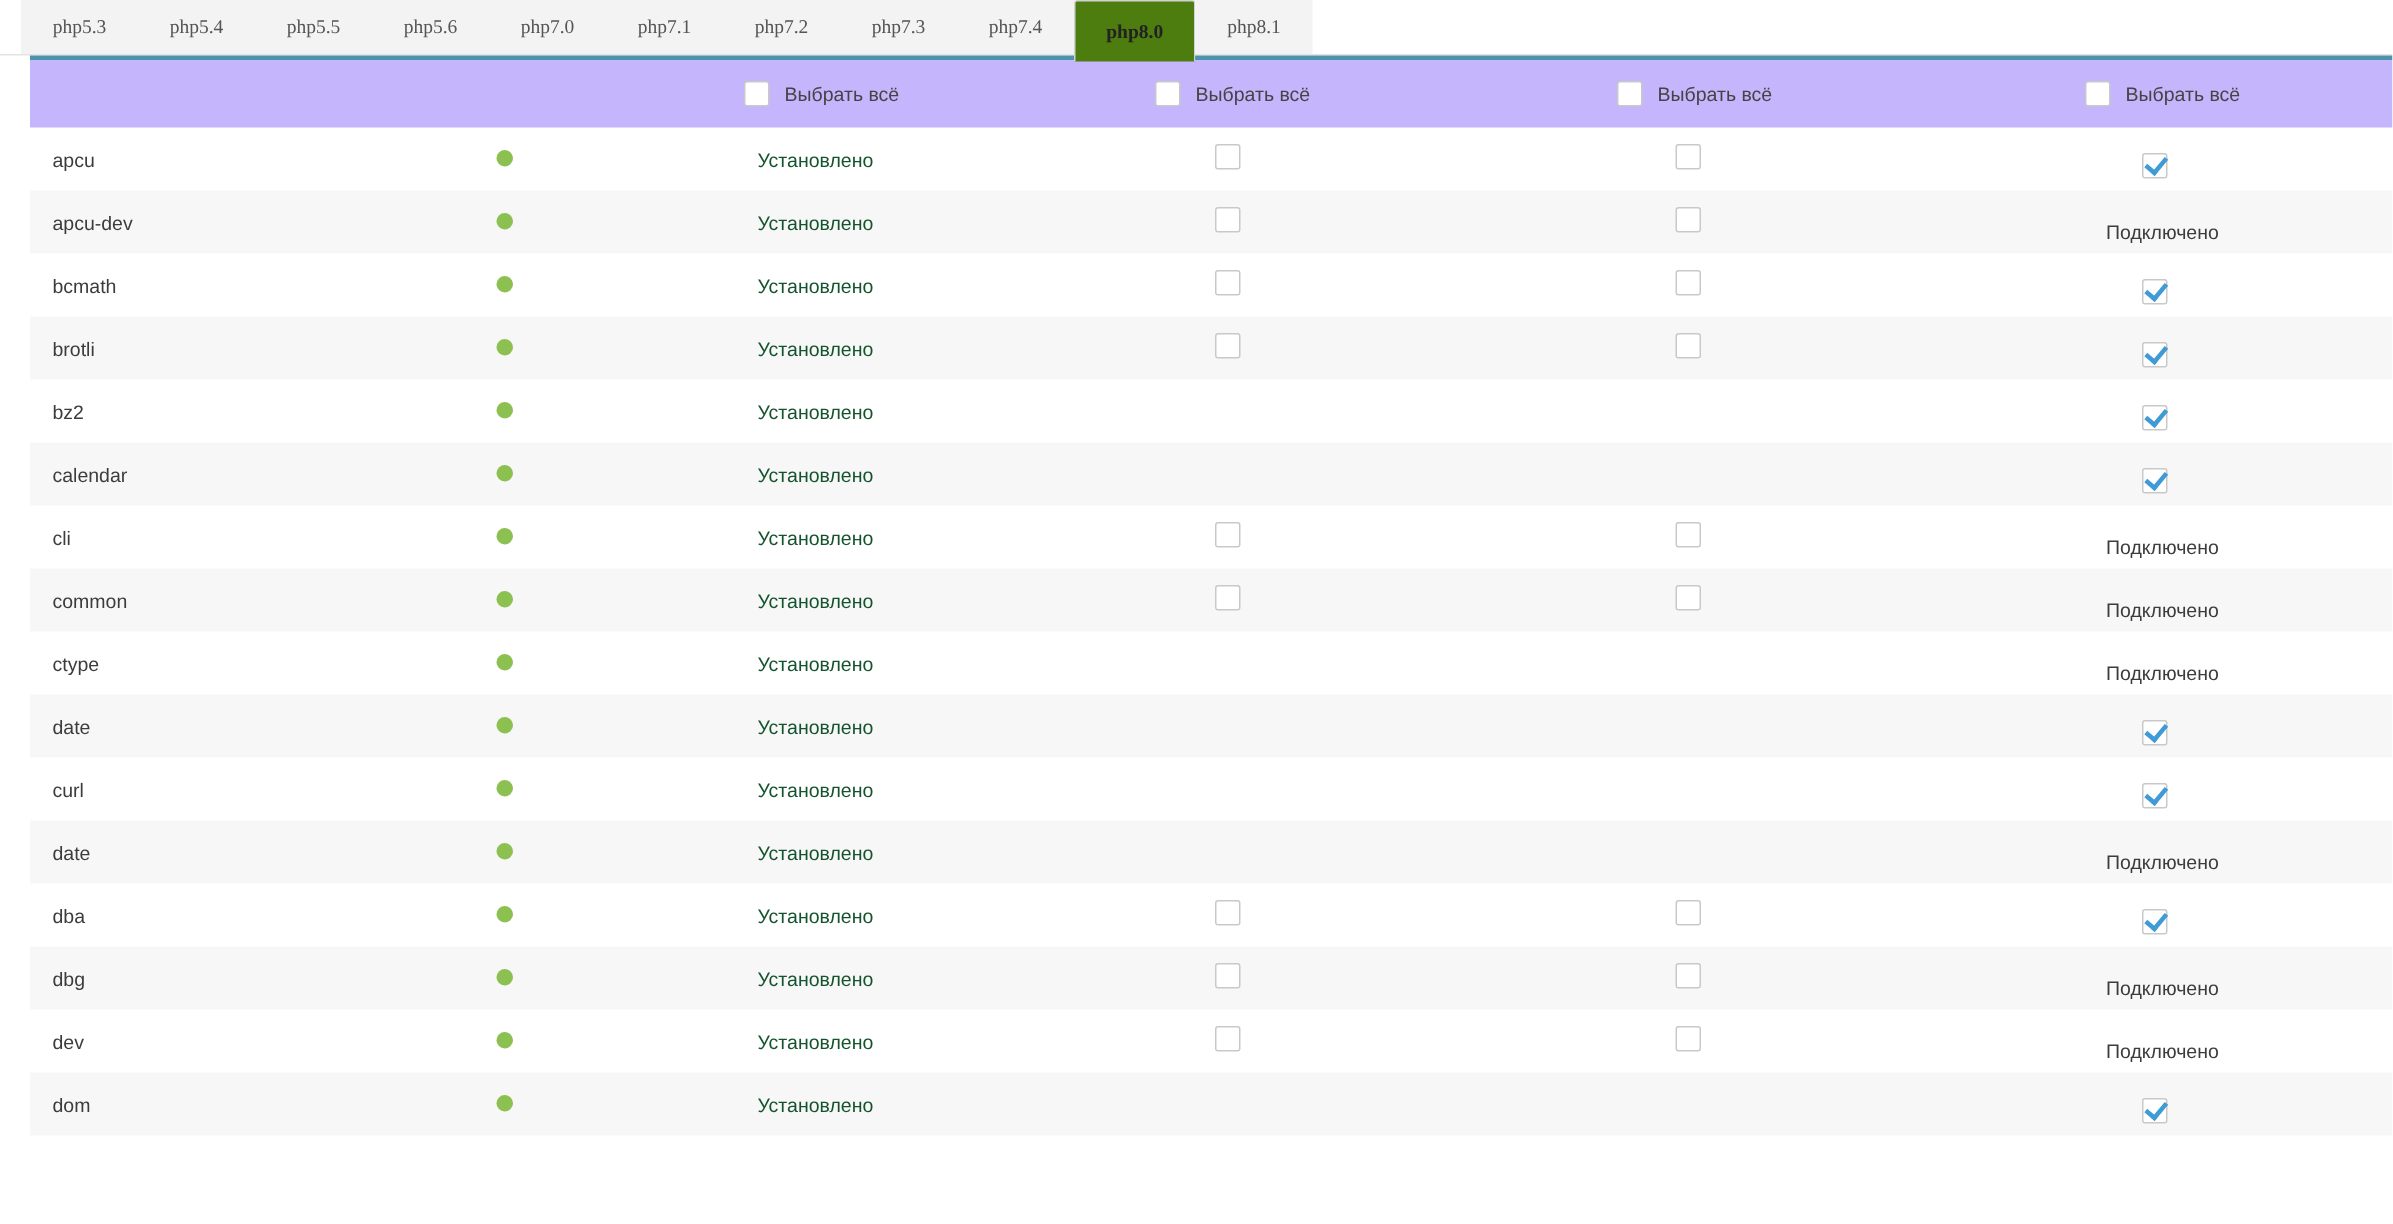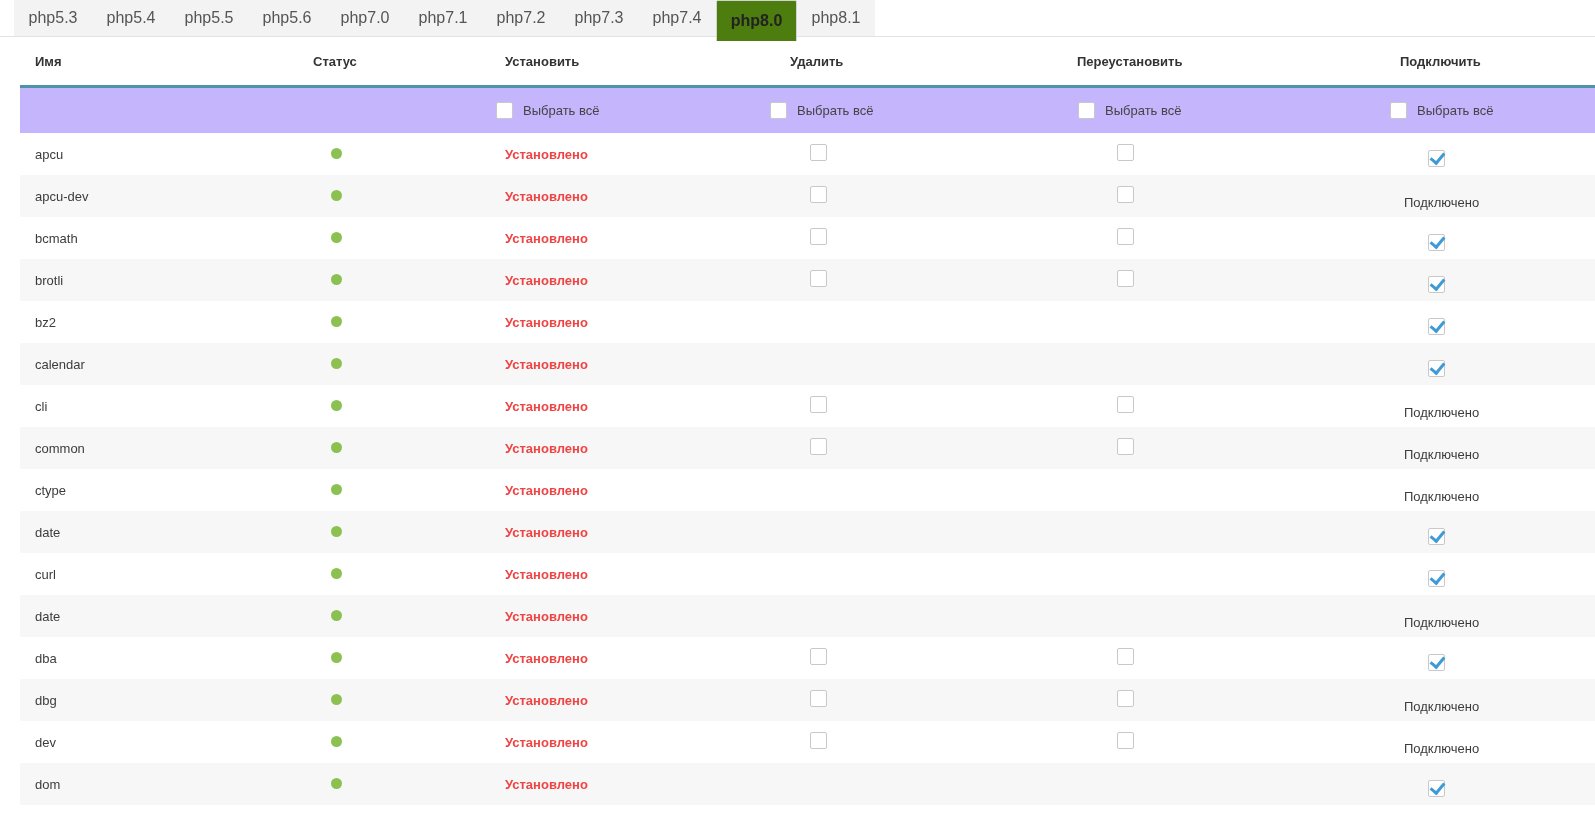--- a/index.html
+++ b/index.html
@@ -3,21 +3,21 @@
 <meta charset="utf-8">
 <style>
   * { box-sizing: border-box; margin: 0; padding: 0; }
   html, body { width: 1595px; height: 816px; overflow: hidden; background: #fff;
     font-family: "Liberation Sans", sans-serif; color: #444; font-size: 13px; }
 
   
   .tabbar { display: flex; align-items: flex-start; height: 37px;
     border-bottom: 1px solid #e3e3e3; padding-left: 14px; }
   .tab { width: 78px; height: 36px; display: flex; align-items: center; justify-content: center;
-    background: #f3f3f3; color: #555; cursor: pointer; font-size: 16px; }
+    background: #f3f3f3; color: #555; cursor: pointer; font-size: 13px; font-family: Liberation Serif, serif; }
   .tab.active { background: #4d7c0f; color: #222; font-weight: 700;
     border: 1px solid #d2d2d2; border-bottom: 0; height: 41px; width: 81px;
     border-radius: 2px 2px 0 0; position: relative; z-index: 2; }
 
   
   .tbl { margin-left: 20px; }
   .grid { display: grid; grid-template-columns: 280px 180px 280px 300px 300px 1fr;
     align-items: center; }
   .thead { height: 48px; }
   .thead .hcell { font-weight: 700; color: #333; font-size: 13px; }
@@ -33,21 +33,21 @@
   .sa { display: flex; align-items: center; gap: 10px; color: #444; }
   .sa-install { padding-left: 16px; }
   .sa-delete { padding-left: 10px; }
   .sa-reinstall { padding-left: 18px; }
   .sa-connect { padding-left: 30px; }
 
   .row { height: 42px; }
   .row:nth-child(even) { background: #f7f7f7; }
   .c-name { padding-left: 15px; color: #3c3c3c; }
   .c-status { padding-left: 31px; }
-  .c-install { padding-left: 25px; color: #ef4444; font-weight: bold; }
+  .c-install { padding-left: 25px; color: #14532d; }
   .c-delete { padding-left: 50px; }
   .c-reinstall { padding-left: 57px; }
   .c-connect { padding-left: 68px; margin-top: 12px; }
   .c-connect .txt { display: inline-block; margin-left: -24px; color: #3c3c3c; }
 
   .dot { display: inline-block; width: 11px; height: 11px; border-radius: 50%;
     background: #8cc152; }
   .cb { display: inline-block; width: 17px; height: 17px; background: #fff;
     border: 1px solid #c9c9c9; border-radius: 2px; position: relative; cursor: pointer; }
   .cb.checked::after { content: ""; position: absolute; left: 4px; top: -1px;
@@ -65,28 +65,20 @@
     <div class="tab">php7.0</div>
     <div class="tab">php7.1</div>
     <div class="tab">php7.2</div>
     <div class="tab">php7.3</div>
     <div class="tab">php7.4</div>
     <div class="tab active">php8.0</div>
     <div class="tab">php8.1</div>
   </div>
 
 <div class="tbl">
-  <div class="grid thead">
-    <div class="hcell h-name">Имя</div>
-    <div class="hcell h-status">Статус</div>
-    <div class="hcell h-install">Установить</div>
-    <div class="hcell h-delete">Удалить</div>
-    <div class="hcell h-reinstall">Переустановить</div>
-    <div class="hcell h-connect">Подключить</div>
-  </div>
   <div class="teal"></div>
 
   <div class="grid selrow">
     <div></div>
     <div></div>
     <div class="sa sa-install">
       <span class="cb"></span>
       <span>Выбрать всё</span>
     </div>
     <div class="sa sa-delete">

